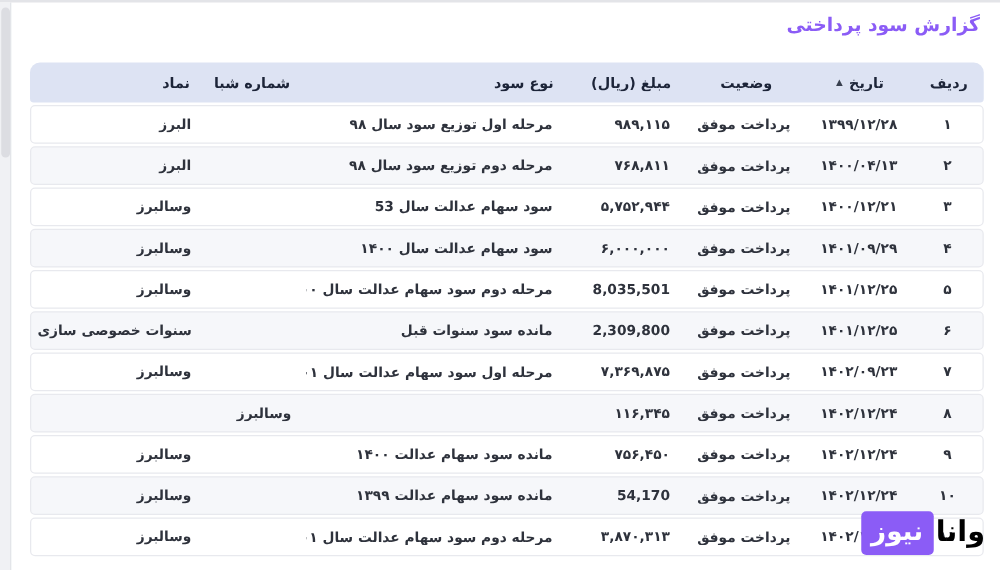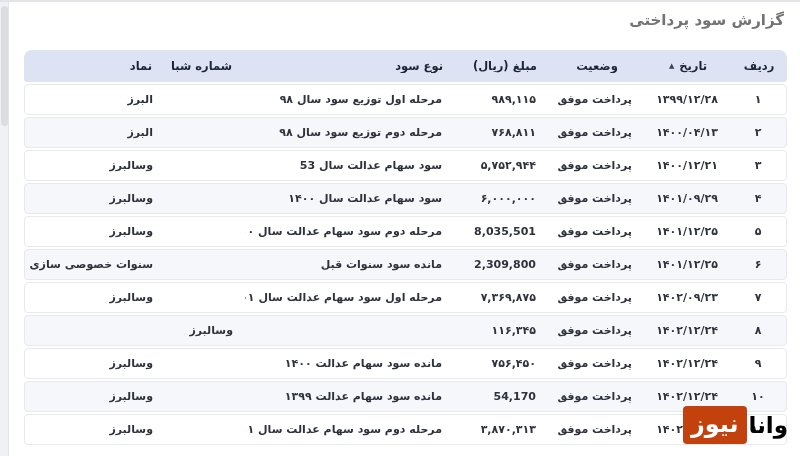--- a/index.html
+++ b/index.html
@@ -8,21 +8,21 @@
     font-family:"DejaVu Sans", sans-serif;
     background:#ffffff;
     overflow:hidden;
     position:relative;
   }
   .screen { position:absolute; inset:0; direction:rtl; }
   .top-line { position:absolute; top:0; left:0; right:0; height:2px; background:#e3e4e8; }
 
   .page-title {
     position:absolute; top:11px; right:16px;
-    font-size:15px; font-weight:700; color:#737373; letter-spacing:0;
+    font-size:15px; font-weight:700; color:#8b5cf6; letter-spacing:0;
   }
 
   .scrollbar-track {
     position:absolute; top:2px; bottom:0; left:0; width:9px;
     background:#f0f1f4; border-right:1px solid #e3e5e9;
   }
   .scrollbar-thumb {
     position:absolute; top:4px; left:1px; width:7px; height:120px;
     background:#dcdde2; border-radius:4px;
   }
@@ -60,22 +60,22 @@
   .watermark {
     position:absolute; left:auto; right:12px; bottom:12px;
     display:flex; align-items:center; gap:2px;
     direction:rtl;
   }
   .wm-first {
     color:#000000; font-size:23px; font-weight:900; line-height:1;
     letter-spacing:-1px;
   }
   .wm-second {
-    background:#c2410c; color:#ffffff;
-    font-size:24px; font-weight:900; line-height:1;
+    background:#8b5cf6; color:#ffffff;
+    font-size:21px; font-weight:900; line-height:1;
     padding:6px 8px 8px 8px; border-radius:4px;
   }
 </style>
 </head>
 <body>
 
 <div class="screen">
   <div class="top-line"></div>
 
   <div class="page-title">گزارش سود پرداختی</div>

